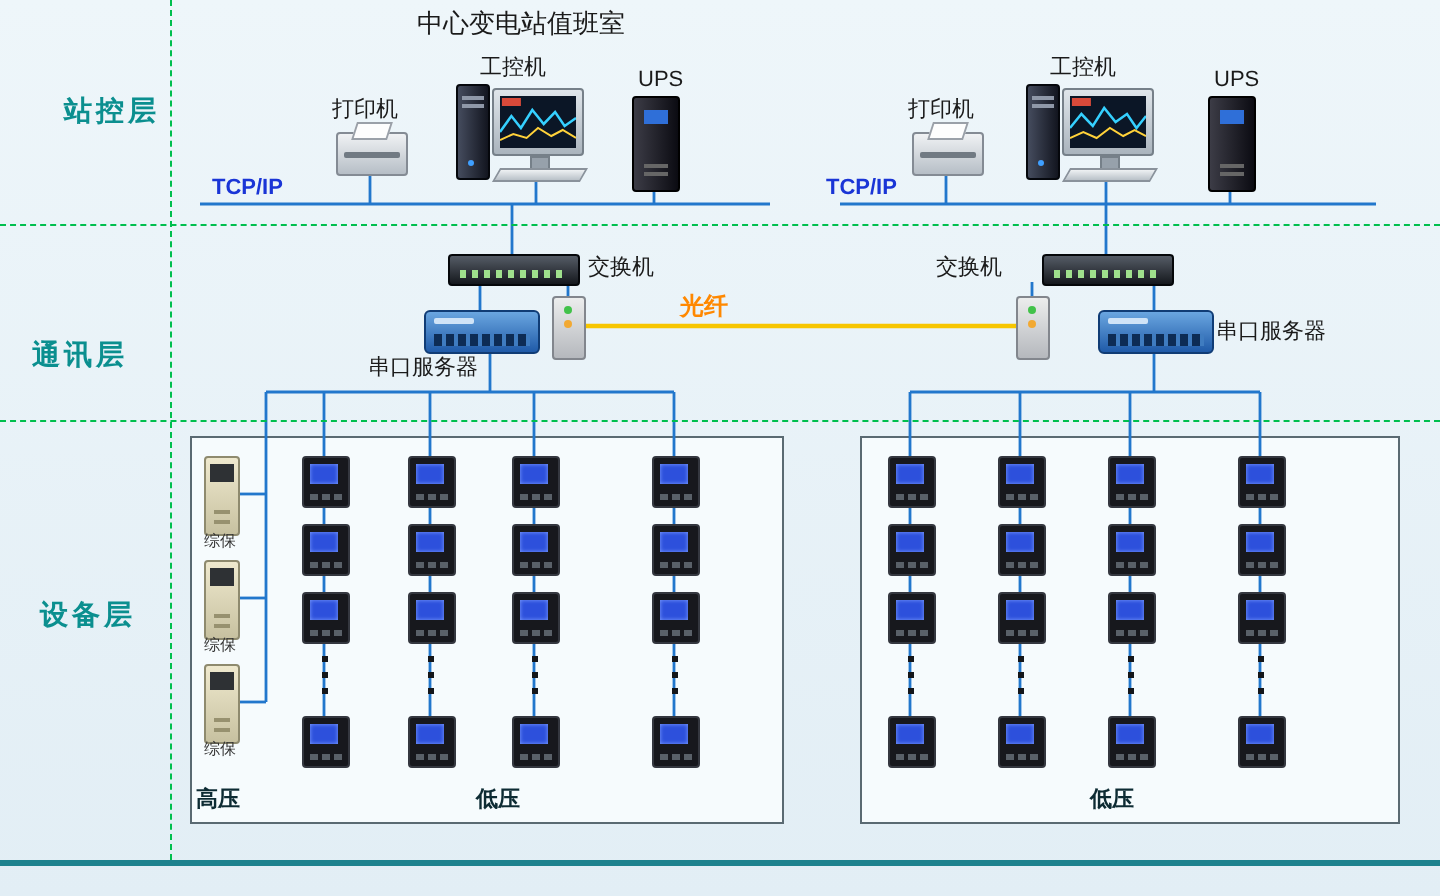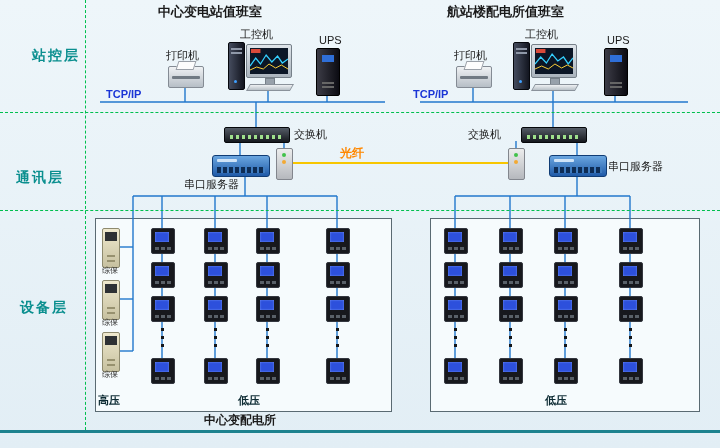--- a/index.html
+++ b/index.html
@@ -1,21 +1,21 @@
 <!DOCTYPE html>
 <html><head>
 <meta charset="utf-8">
 <style>
   body{margin:0;background:#fff}
   #canvas{position:relative;width:720px;height:448px;overflow:hidden;
     background:linear-gradient(#eef6fa,#e2eef5);
     font-family:"Liberation Sans",sans-serif;}
 
   .lbl{position:absolute;color:#1a1a1a;font-size:11px;white-space:nowrap;z-index:4;line-height:1.1}
-  .title{font-size:13px;font-weight:bold;}
+  .title{font-size:13px;font-weight:normal;text-align:center}
   .layer{font-size:14px;font-weight:bold;color:#0b8f8f;letter-spacing:2px}
   .tcpip{color:#1a35d6;font-weight:bold;font-size:11px}
   .fiberlbl{color:#ff8800;font-weight:bold;font-size:12px}
   .hvlv{font-weight:bold;font-size:11px;color:#0d2b33}
   .caption{font-size:12px;font-weight:bold;text-align:center}
   .protlbl{font-size:8px;color:#333;text-align:center;width:28px}
 
   .devbox{position:absolute;border:1px solid #5a6a72;background:#f6fbfd;z-index:0}
   svg.wires{position:absolute;left:0;top:0;z-index:1}
   .device{position:absolute;z-index:2}
@@ -149,23 +149,21 @@
 
   <div class="prot" style="left:102px;top:228px"></div>
   <div class="lbl protlbl" style="left:96px;top:267px">综保</div>
   <div class="prot" style="left:102px;top:280px"></div>
   <div class="lbl protlbl" style="left:96px;top:319px">综保</div>
   <div class="prot" style="left:102px;top:332px"></div>
   <div class="lbl protlbl" style="left:96px;top:371px">综保</div>
 
   <div class="lbl hvlv" style="left:98px;top:394px">高压</div>
   <div class="lbl hvlv" style="left:238px;top:394px">低压</div>
-  <div class="lbl caption" style="left:180px;top:414px;width:120px">中心变配电所</div>
-
-  <div class="lbl title" style="left:447px;top:5px;width:205px">航站楼配电所值班室</div>
+
 
   <div class="lbl" style="left:454px;top:49px">打印机</div>
   <div class="device printer" style="left:456px;top:66px"></div>
 
   <div class="lbl" style="left:525px;top:28px">工控机</div>
   <div class="device tower" style="left:513px;top:42px"></div>
   <div class="device monitor" style="left:531px;top:44px">
     <svg viewBox="0 0 40 26" preserveAspectRatio="none">
       <polyline points="0,16 6,9 12,15 18,6 24,13 30,9 35,16 40,10" fill="none" stroke="#35d0ff" stroke-width="1.3"></polyline>
       <polyline points="0,21 7,18 14,21 21,16 28,20 34,17 40,20" fill="none" stroke="#ffd23a" stroke-width="1"></polyline>

